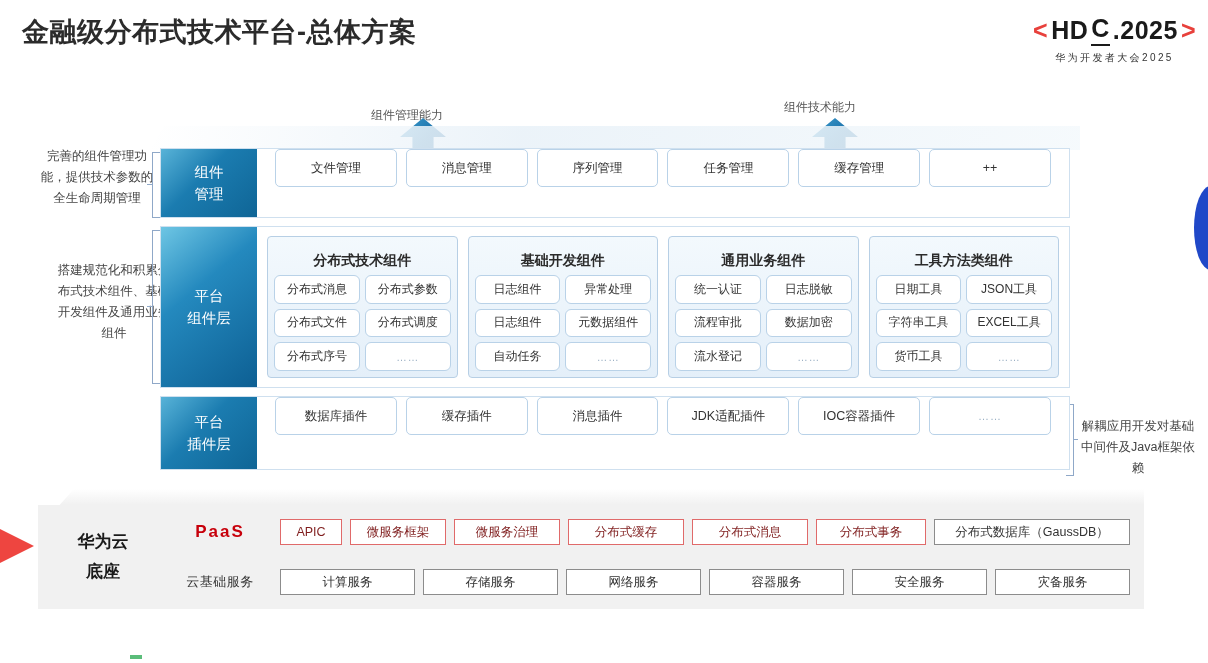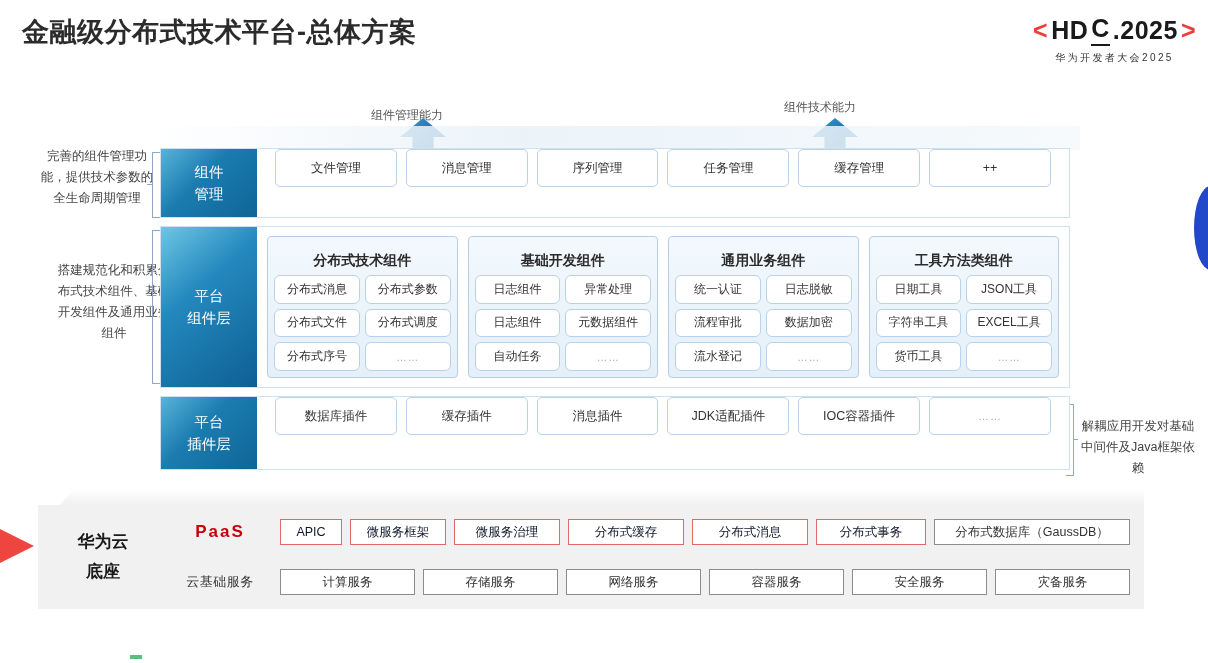--- a/index.html
+++ b/index.html
@@ -172,21 +172,21 @@
   }
   .paas-row{display:flex;align-items:center;gap:8px;}
   .paas-key{
     flex:0 0 auto;width:104px;text-align:center;white-space:nowrap;
   }
   #paas-key-1{font-size:17px;font-weight:bold;color:#c7000b;letter-spacing:2px;}
   #paas-key-2{font-size:13px;color:#333;letter-spacing:.5px;}
   .paas-chip{
     height:26px;border:1.5px solid #e06a6a;background:#fff;
     display:flex;align-items:center;justify-content:center;
-    font-size:12.5px;color:#0f172a;white-space:nowrap;padding:0 6px;
+    font-size:12.5px;color:#7f1d1d;white-space:nowrap;padding:0 6px;
     box-sizing:border-box;
   }
   .paas-chip.gray{border:1.5px solid #8c8c8c;color:#333;}
   .svc-chip{
     flex:1 1 0;height:26px;border:1.5px solid #8c8c8c;background:#fff;
     display:flex;align-items:center;justify-content:center;
     font-size:12.5px;color:#333;white-space:nowrap;
     box-sizing:border-box;
   }
 </style>

